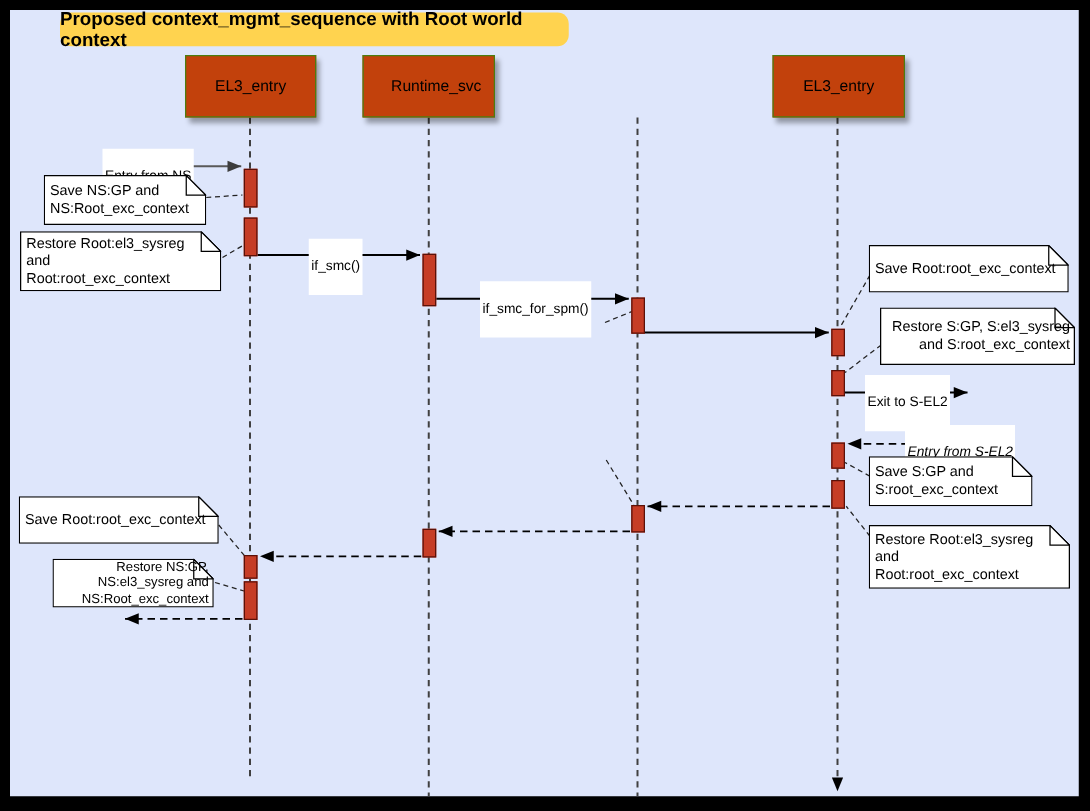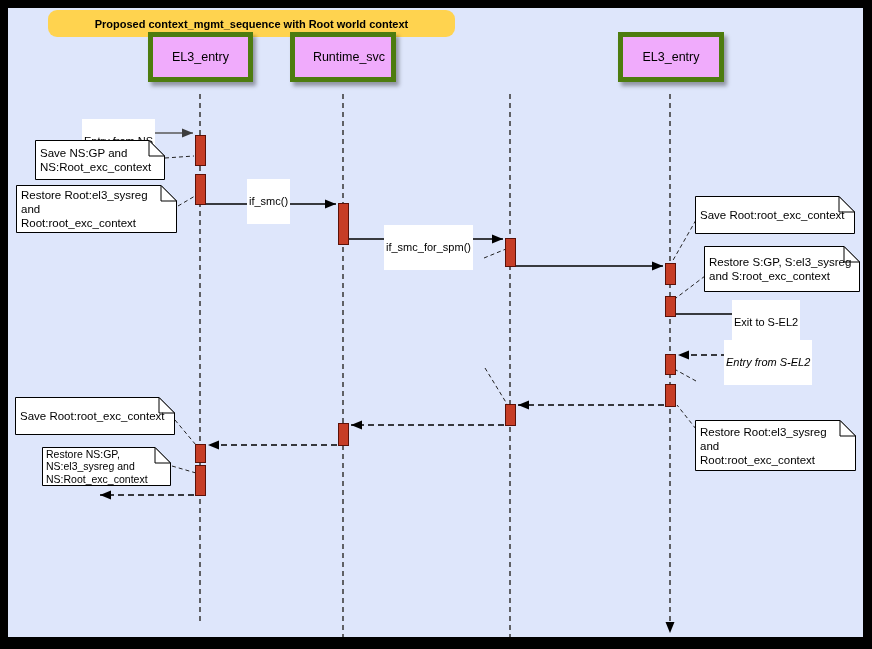--- a/index.html
+++ b/index.html
@@ -5,41 +5,41 @@
   html,body{margin:0;padding:0;background:#000;}
   body{font-family:"Liberation Sans", sans-serif;}
   .stage{position:relative;width:872px;height:649px;background:#000;overflow:hidden;}
   .canvas{position:absolute;left:8px;top:8px;width:855px;height:629px;background:#dee6fb;overflow:hidden;}
   .overlay{position:absolute;left:0;top:0;}
 
   .title-banner{
     position:absolute;left:40px;top:2px;width:407px;height:27px;
     background:#ffd34f;border-radius:9px;
     display:flex;align-items:center;justify-content:center;
-    font-size:11px;font-weight:bold;color:#000;
+    font-size:15px;font-weight:bold;color:#000;
   }
   .actor-box{
-    position:absolute;top:24px;width:105px;height:50px;
-    background:#f0abfc;border:5px solid #4d7c0f;box-sizing:border-box;
+    position:absolute;top:36px;width:105px;height:50px;
+    background:#c2410c;border:1px solid #4d7c0f;box-sizing:border-box;
     display:flex;align-items:center;justify-content:center;
     font-size:12.5px;color:#000;
     box-shadow:3px 4px 4px rgba(0,0,0,0.35);
   }
   .bar{
     position:absolute;width:11px;
     background:#c63d26;border:1px solid #5b1108;box-sizing:border-box;
   }
   .note{position:absolute;}
   .note-bg{position:absolute;left:0;top:0;}
   .note-text{
     position:relative;height:100%;box-sizing:border-box;
     display:flex;flex-direction:column;justify-content:center;
     padding:2px 4px 2px 5px;font-size:11.5px;line-height:14px;color:#000;
   }
-  .note.tight .note-text{font-size:10.5px;line-height:12.5px;padding-left:4px;}
+  .note.tight .note-text{font-size:10.5px;line-height:12.5px;padding-left:4px;align-items:flex-end;}
   .msg-label{
     position:absolute;background:#fff;color:#000;
     font-size:11px;line-height:13px;padding:16px 2px;white-space:nowrap;
   }
 </style>
 </head>
 <body>
 
 <div class="stage">
   <div class="canvas">
@@ -110,23 +110,23 @@
     <div class="bar" style="left:330px;top:195px;height:42px;"></div>
     <div class="bar" style="left:330px;top:415px;height:23px;"></div>
     <div class="bar" style="left:497px;top:230px;height:29px;"></div>
     <div class="bar" style="left:497px;top:396px;height:22px;"></div>
     <div class="bar" style="left:657px;top:255px;height:22px;"></div>
     <div class="bar" style="left:657px;top:288px;height:21px;"></div>
     <div class="bar" style="left:657px;top:346px;height:21px;"></div>
     <div class="bar" style="left:657px;top:376px;height:23px;"></div>
 
     <div class="msg-label" style="left:74px;top:111px;">Entry from NS</div>
-    <div class="msg-label" style="left:239px;top:171px;">if_smc()</div>
+    <div class="msg-label" style="left:239px;top:183px;">if_smc()</div>
     <div class="msg-label" style="left:376px;top:217px;">if_smc_for_spm()</div>
-    <div class="msg-label" style="left:724px;top:292px;">Exit to S-EL2</div>
+    <div class="msg-label" style="left:684px;top:292px;">Exit to S-EL2</div>
     <div class="msg-label" style="left:716px;top:332px;font-style:italic;">Entry from S-EL2</div>
 
     <div class="note" style="left:27px;top:132px;width:130px;height:40px;">
         <svg width="130" height="40" class="note-bg">
           <path d="M0.5,0.5 L114,0.5 L129.5,16 L129.5,39.5 L0.5,39.5 Z" fill="#ffffff" stroke="#000"></path>
           <path d="M114,0.5 L114,16 L129.5,16 Z" fill="#ffffff" stroke="#000"></path>
         </svg>
       <div class="note-text">
         <div>Save NS:GP and</div>
         <div>NS:Root_exc_context</div>
@@ -145,28 +145,38 @@
     </div>
     <div class="note" style="left:687px;top:188px;width:160px;height:38px;">
         <svg width="160" height="38" class="note-bg">
           <path d="M0.5,0.5 L144,0.5 L159.5,16 L159.5,37.5 L0.5,37.5 Z" fill="#ffffff" stroke="#000"></path>
           <path d="M144,0.5 L144,16 L159.5,16 Z" fill="#ffffff" stroke="#000"></path>
         </svg>
       <div class="note-text">
         <div>Save Root:root_exc_context</div>
       </div>
     </div>
-    <div class="note" style="left:696px;top:238px;width:156px;height:46px;">
+    <div class="note" style="left:696px;top:238px;width:156px;height:46px;text-align:right;">
         <svg width="156" height="46" class="note-bg">
           <path d="M0.5,0.5 L140,0.5 L155.5,16 L155.5,45.5 L0.5,45.5 Z" fill="#ffffff" stroke="#000"></path>
           <path d="M140,0.5 L140,16 L155.5,16 Z" fill="#ffffff" stroke="#000"></path>
         </svg>
       <div class="note-text">
         <div>Restore S:GP, S:el3_sysreg</div>
         <div>and S:root_exc_context</div>
+      </div>
+    </div>
+    <div class="note" style="left:687px;top:357px;width:131px;height:40px;">
+        <svg width="131" height="40" class="note-bg">
+          <path d="M0.5,0.5 L115,0.5 L130.5,16 L130.5,39.5 L0.5,39.5 Z" fill="#ffffff" stroke="#000"></path>
+          <path d="M115,0.5 L115,16 L130.5,16 Z" fill="#ffffff" stroke="#000"></path>
+        </svg>
+      <div class="note-text">
+        <div>Save S:GP and</div>
+        <div>S:root_exc_context</div>
       </div>
     </div>
     <div class="note" style="left:687px;top:412px;width:161px;height:51px;">
         <svg width="161" height="51" class="note-bg">
           <path d="M0.5,0.5 L145,0.5 L160.5,16 L160.5,50.5 L0.5,50.5 Z" fill="#ffffff" stroke="#000"></path>
           <path d="M145,0.5 L145,16 L160.5,16 Z" fill="#ffffff" stroke="#000"></path>
         </svg>
       <div class="note-text">
         <div>Restore Root:el3_sysreg</div>
         <div>and</div>

